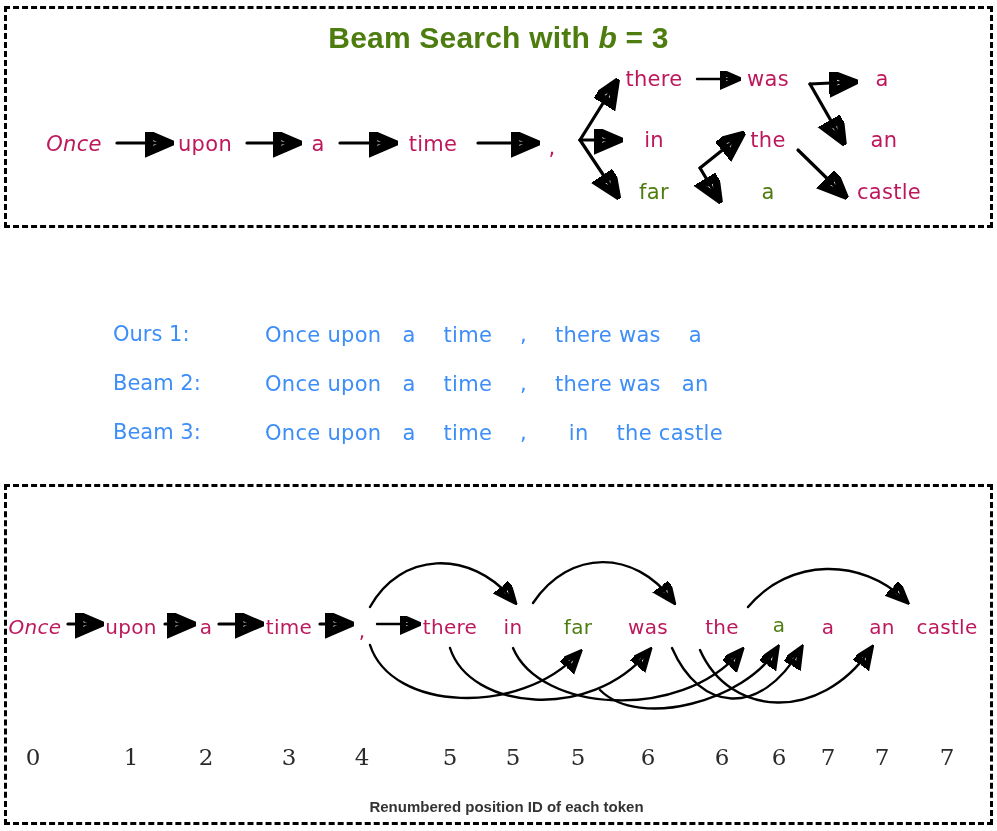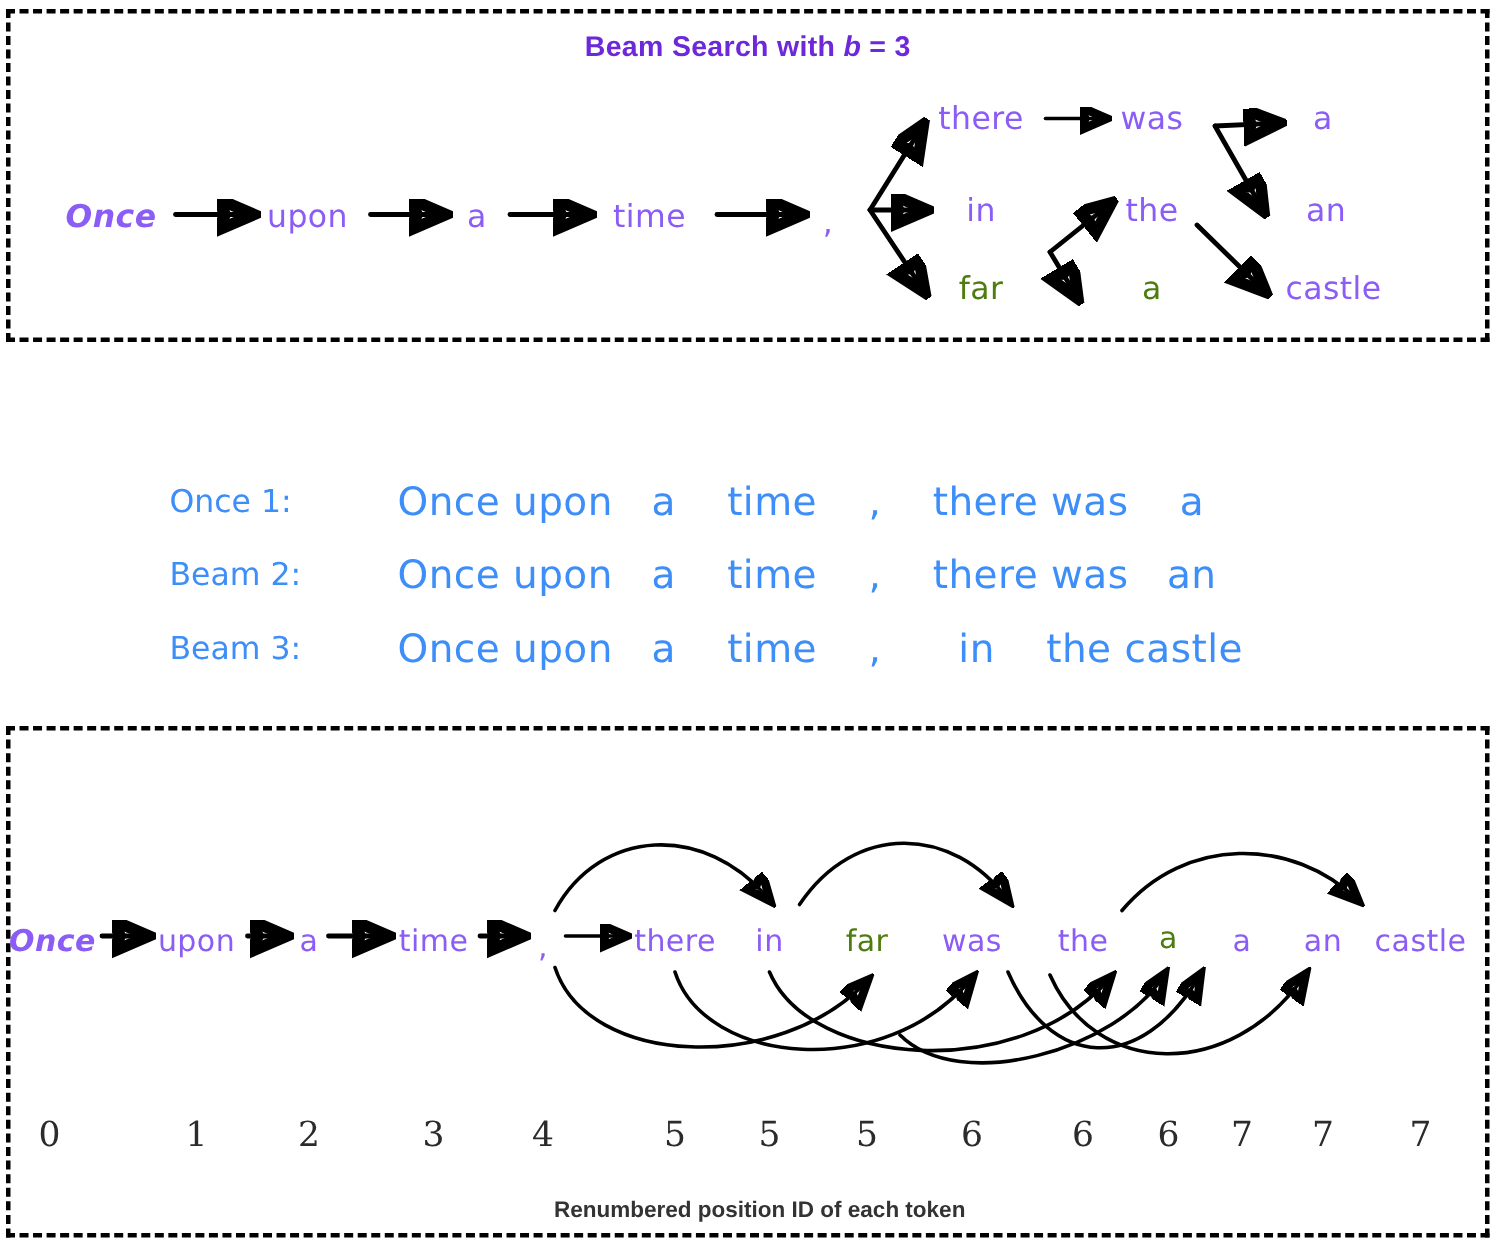--- a/index.html
+++ b/index.html
@@ -19,57 +19,57 @@
     box-sizing:border-box;
   }
   #panel-top   {top:6px;   height:222px;}
   #panel-mid   {top:242px; height:228px;}
   #panel-bottom{top:484px; height:341px;}
 
   .panel-title{
     position:absolute;
     left:0;right:0;
     text-align:center;
-    color:#6d28d9;
+    color:#4d7c0f;
     font-family:"Liberation Sans", sans-serif;
     font-weight:bold;
-    font-size:19px;
+    font-size:30px;
     letter-spacing:.2px;
     white-space:nowrap;
   }
   .panel-title .it{font-style:italic;}
 
   
   .tok{
     position:absolute;
-    color:#8b5cf6;
+    color:#be185d;
     font-family:"DejaVu Sans", sans-serif;
     font-size:21px;
     white-space:nowrap;
     transform:translate(-50%,-50%);
     letter-spacing:.3px;
   }
   .tok.red{color:#4d7c0f;}
-  .tok.italic{font-style:italic;font-weight:bold;}
+  .tok.italic{font-style:italic;}
   .tok.small{font-size:20px;}
 
   
   .beam-label{
     position:absolute;
     color:#3d8ef8;
     font-family:"DejaVu Sans", sans-serif;
     font-size:21px;
     white-space:nowrap;
     transform:translateY(-50%);
   }
   .beam-seq{
     position:absolute;
     color:#3d8ef8;
     font-family:"DejaVu Sans", sans-serif;
-    font-size:26px;
+    font-size:21px;
     white-space:pre;
     transform:translateY(-50%);
     letter-spacing:.3px;
   }
 
   
   .posid{
     position:absolute;
     color:#2b2b2b;
     font-family:"DejaVu Serif", serif;
@@ -112,21 +112,21 @@
 
   <div class="tok" style="left:654px; top:140px;">in</div>
   <div class="tok" style="left:768px; top:140px;">the</div>
   <div class="tok" style="left:884px; top:140px;">an</div>
 
   <div class="tok red" style="left:654px; top:192px;">far</div>
   <div class="tok red" style="left:768px; top:192px;">a</div>
   <div class="tok" style="left:889px; top:192px;">castle</div>
 
 
-  <div class="beam-label" style="left:113px; top:334px;">Once 1:</div>
+  <div class="beam-label" style="left:113px; top:334px;">Ours 1:</div>
   <div class="beam-seq" style="left:265px; top:335px;">Once upon   a    time    ,    there was    a</div>
 
   <div class="beam-label" style="left:113px; top:383px;">Beam 2:</div>
   <div class="beam-seq" style="left:265px; top:384px;">Once upon   a    time    ,    there was   an</div>
 
   <div class="beam-label" style="left:113px; top:432px;">Beam 3:</div>
   <div class="beam-seq" style="left:265px; top:433px;">Once upon   a    time    ,      in    the castle</div>
 
   <div class="panel" id="panel-bottom">
     <div class="caption" style="top:311px;">Renumbered position ID of each token</div>

